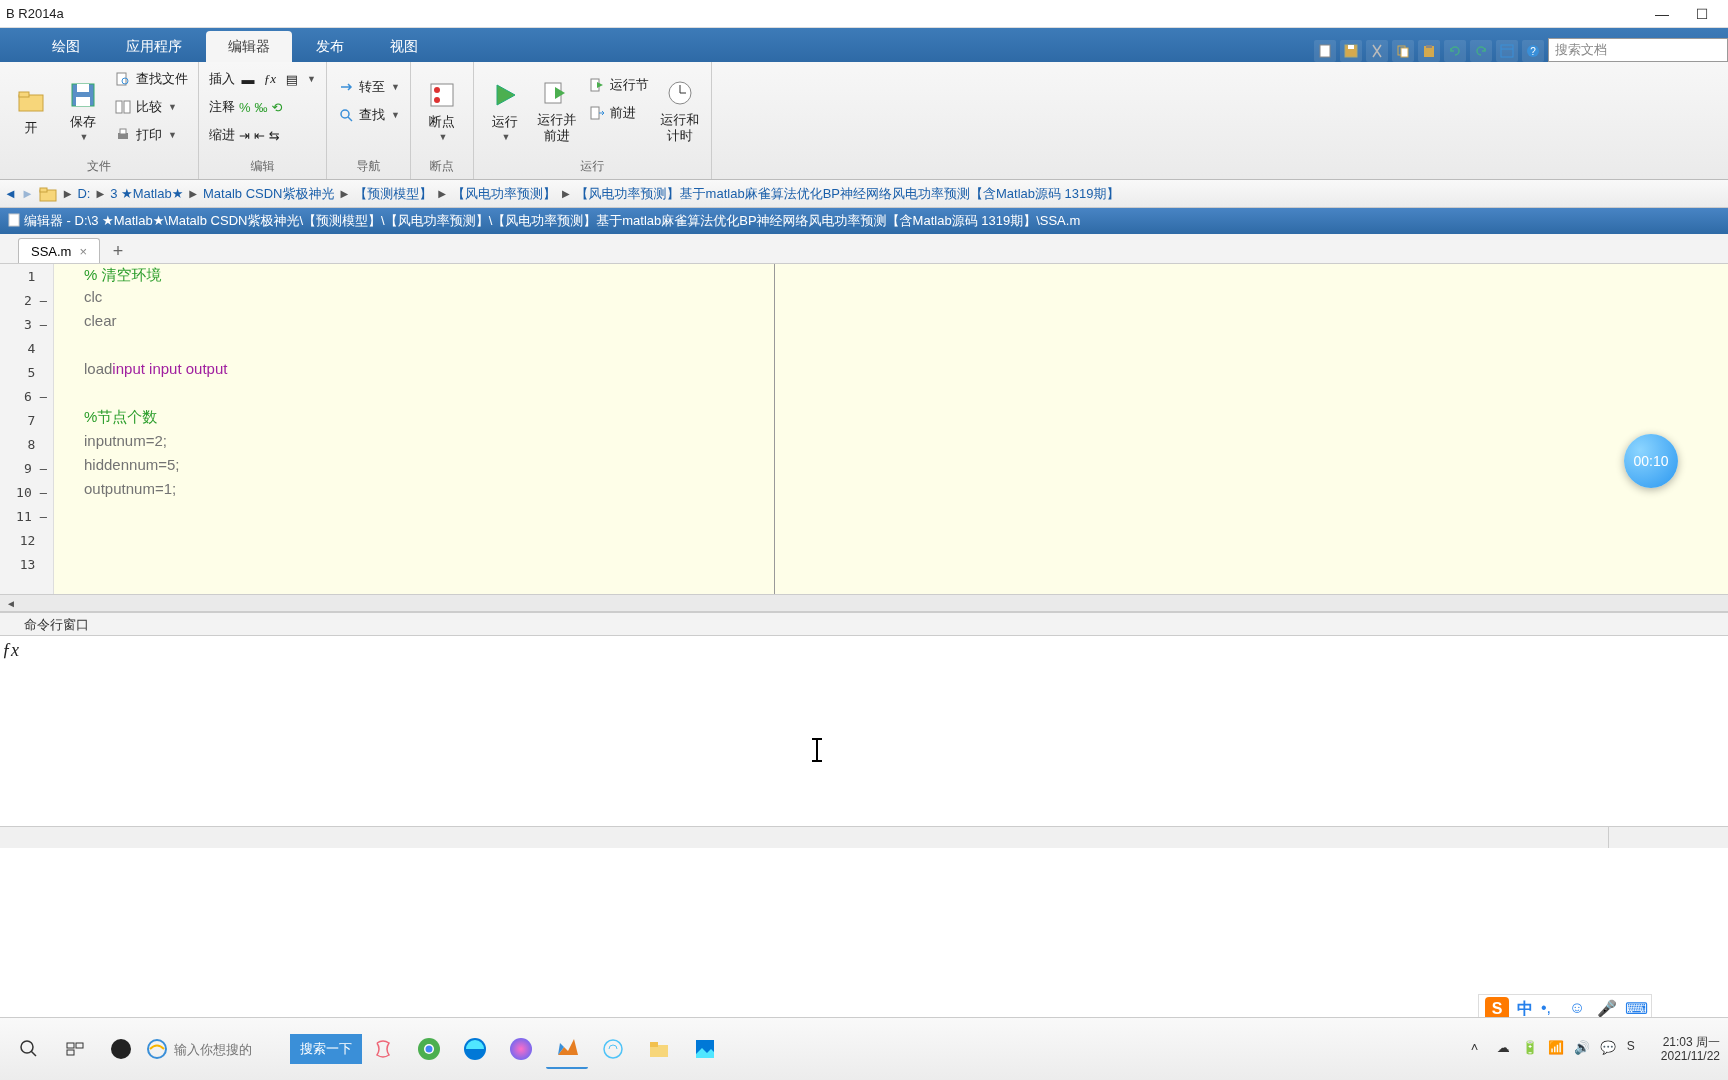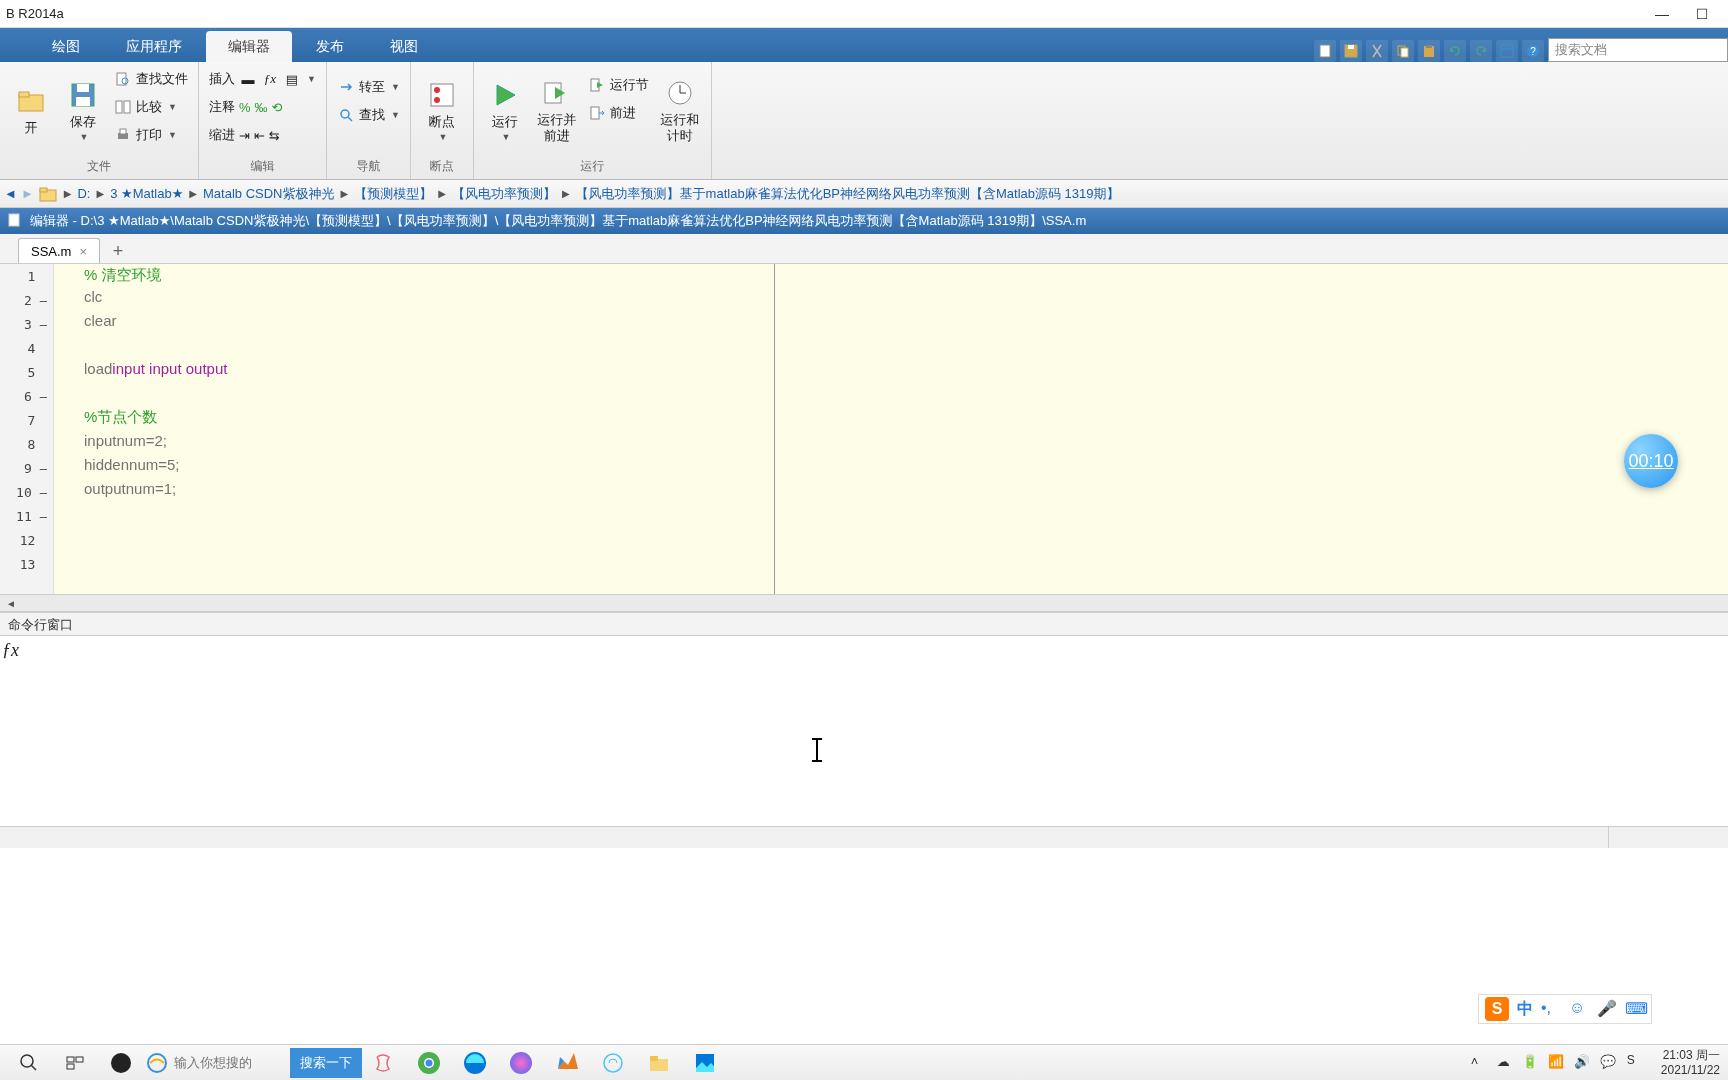--- a/index.html
+++ b/index.html
@@ -28,21 +28,21 @@
 .small-btn-col { display: flex; flex-direction: column; gap: 2px; }
 .small-btn { display: flex; align-items: center; gap: 4px; font-size: 13px; color: #222; height: 26px; padding: 0 2px; }
 .small-btn .icn { width: 18px; height: 18px; display: flex; align-items: center; justify-content: center; }
 .dd-arrow { font-size: 9px; color: #555; margin-left: 2px; }
 
 .addrbar { height: 28px; background: linear-gradient(#f9f9f9,#ececec); border-bottom: 1px solid #ccc; display: flex; align-items: center; padding: 0 4px; font-size: 13px; color: #1a5faa; gap: 4px; }
 .addrbar .folder-icn { width: 20px; height: 20px; }
 .addrbar .crumb { color: #1a5faa; }
 .addrbar .sep { color: #555; padding: 0 2px; font-size: 10px; }
 
-.editorbar { height: 26px; background: linear-gradient(#4884c4,#2e6aa6); color: #fff; font-size: 13px; display: flex; align-items: center; padding: 0 6px; gap: 6px; }
+.editorbar { height: 26px; background: linear-gradient(#4884c4,#2e6aa6); color: #fff; font-size: 13px; display: flex; align-items: center; padding: 0 6px; gap: 0; }
 .editorbar .icn { width: 18px; height: 18px; }
 
 .filetabs { height: 30px; background: #f3f3f3; border-bottom: 1px solid #ccc; display: flex; align-items: flex-end; padding-left: 18px; }
 .filetab { background: #fff; border: 1px solid #bbb; border-bottom: none; padding: 5px 12px 4px; font-size: 13px; display: flex; align-items: center; gap: 8px; border-top-left-radius: 3px; border-top-right-radius: 3px; }
 .filetab .close { color: #888; font-size: 13px; }
 .newtab { width: 28px; height: 24px; display: flex; align-items: center; justify-content: center; font-size: 18px; color: #666; margin-left: 4px; }
 
 .editor-area { display: flex; height: 330px; background: #fefee8; position: relative; }
 .gutter { width: 54px; background: #f3f3f3; border-right: 1px solid #ddd; }
 .gutter-row { height: 24px; display: flex; align-items: center; justify-content: flex-end; padding-right: 6px; font-size: 13px; color: #444; font-family: Consolas, monospace; }
@@ -51,40 +51,40 @@
 .code-line { height: 24px; display: flex; padding-left: 30px; }
 .code-line.l1 { padding-top: 2px; }
 .c-comment { color: #2a9d2a; }
 .c-string { color: #a020a0; }
 .c-default { color: #737373; }
 .split-line { position: absolute; left: 720px; top: 0; width: 1px; height: 100%; background: #999; }
 
 .hscroll { height: 18px; background: #eaeaea; border-top: 1px solid #ccc; border-bottom: 1px solid #ccc; display: flex; align-items: center; padding: 0 4px; }
 .hscroll .arrow { width: 14px; height: 14px; font-size: 10px; color: #555; display: flex; align-items: center; justify-content: center; }
 
-.cmdhdr { height: 24px; background: #f3f3f3; border-top: 1px solid #ccc; border-bottom: 1px solid #ccc; font-size: 13px; padding: 3px 8px; color: #333; }
+.cmdhdr { height: 24px; background: #f3f3f3; border-top: 1px solid #ccc; border-bottom: 1px solid #ccc; font-size: 13px; padding: 3px 24px; color: #333; }
 .cmdwin { height: 190px; background: #fff; display: flex; }
 .fx { width: 28px; font-style: italic; font-size: 18px; font-family: "Times New Roman", serif; padding: 4px 2px; color: #222; }
 .cmd-content { flex: 1; position: relative; }
 .cursor { position: absolute; left: 788px; top: 102px; width: 2px; height: 24px; background: #000; }
 .cursor:before, .cursor:after { content:""; position:absolute; width:10px; height:2px; background:#000; left:-4px; }
 .cursor:before { top:0; } .cursor:after { bottom:0; }
 
 .statusbar { height: 22px; background: #f0f0f0; border-top: 1px solid #ccc; display: flex; }
 .statusbar .spacer { flex: 1; }
 .statusbar .box { width: 120px; border-left: 1px solid #ccc; }
 
 .ime-bar { position: absolute; right: 76px; bottom: 56px; display: flex; align-items: center; gap: 8px; background: #fff; padding: 2px 6px; border: 1px solid #ddd; }
 .ime-bar .sogou { width: 24px; height: 24px; background: #ff7a00; border-radius: 4px; display: flex; align-items: center; justify-content: center; color: #fff; font-weight: bold; }
 .ime-bar .cn { color: #2680eb; font-size: 16px; font-weight: bold; }
 .ime-bar .ic { width: 20px; height: 20px; color: #2680eb; }
 
-.timer-badge { position: absolute; right: 50px; top: 434px; width: 54px; height: 54px; border-radius: 50%; background: radial-gradient(circle at 30% 30%, #8cd5ff, #2a97f0); display: flex; align-items: center; justify-content: center; color: #fff; font-size: 18px; box-shadow: 0 2px 8px rgba(0,0,0,0.3); text-decoration: underline; }
-
-.taskbar { position: absolute; bottom: 0; left: 0; right: 0; height: 36px; background: linear-gradient(#f9f9f9,#ececec); border-top: 1px solid #ccc; display: flex; align-items: center; padding: 0 8px; }
+.timer-badge { position: absolute; right: 50px; top: 434px; width: 54px; height: 54px; border-radius: 50%; background: radial-gradient(circle at 30% 30%, #8cd5ff, #2a97f0); display: flex; align-items: center; justify-content: center; color: #fff; font-size: 14px; box-shadow: 0 2px 8px rgba(0,0,0,0.3); }
+
+.taskbar { position: absolute; bottom: 0; left: 0; right: 0; height: 63px; background: linear-gradient(#f9f9f9,#ececec); border-top: 1px solid #ccc; display: flex; align-items: center; padding: 0 8px; }
 .tb-icon { width: 42px; height: 40px; display: flex; align-items: center; justify-content: center; margin-right: 4px; border-radius: 2px; }
 .tb-icon.active { border-bottom: 2px solid #3a8fd8; }
 .tb-search { display: flex; align-items: center; gap: 6px; margin-right: 6px; }
 .tb-search input { border: none; background: transparent; font-size: 13px; width: 110px; outline: none; }
 .tb-search-btn { background: #3a8fd8; color: #fff; font-size: 13px; padding: 6px 10px; border: none; }
 .taskbar .spacer { flex: 1; }
 .tray { display: flex; align-items: center; gap: 8px; font-size: 13px; color: #333; }
 .tray .ic { width: 18px; height: 18px; }
 .clock { text-align: right; line-height: 1.2; font-size: 12px; margin-left: 6px; }
 

